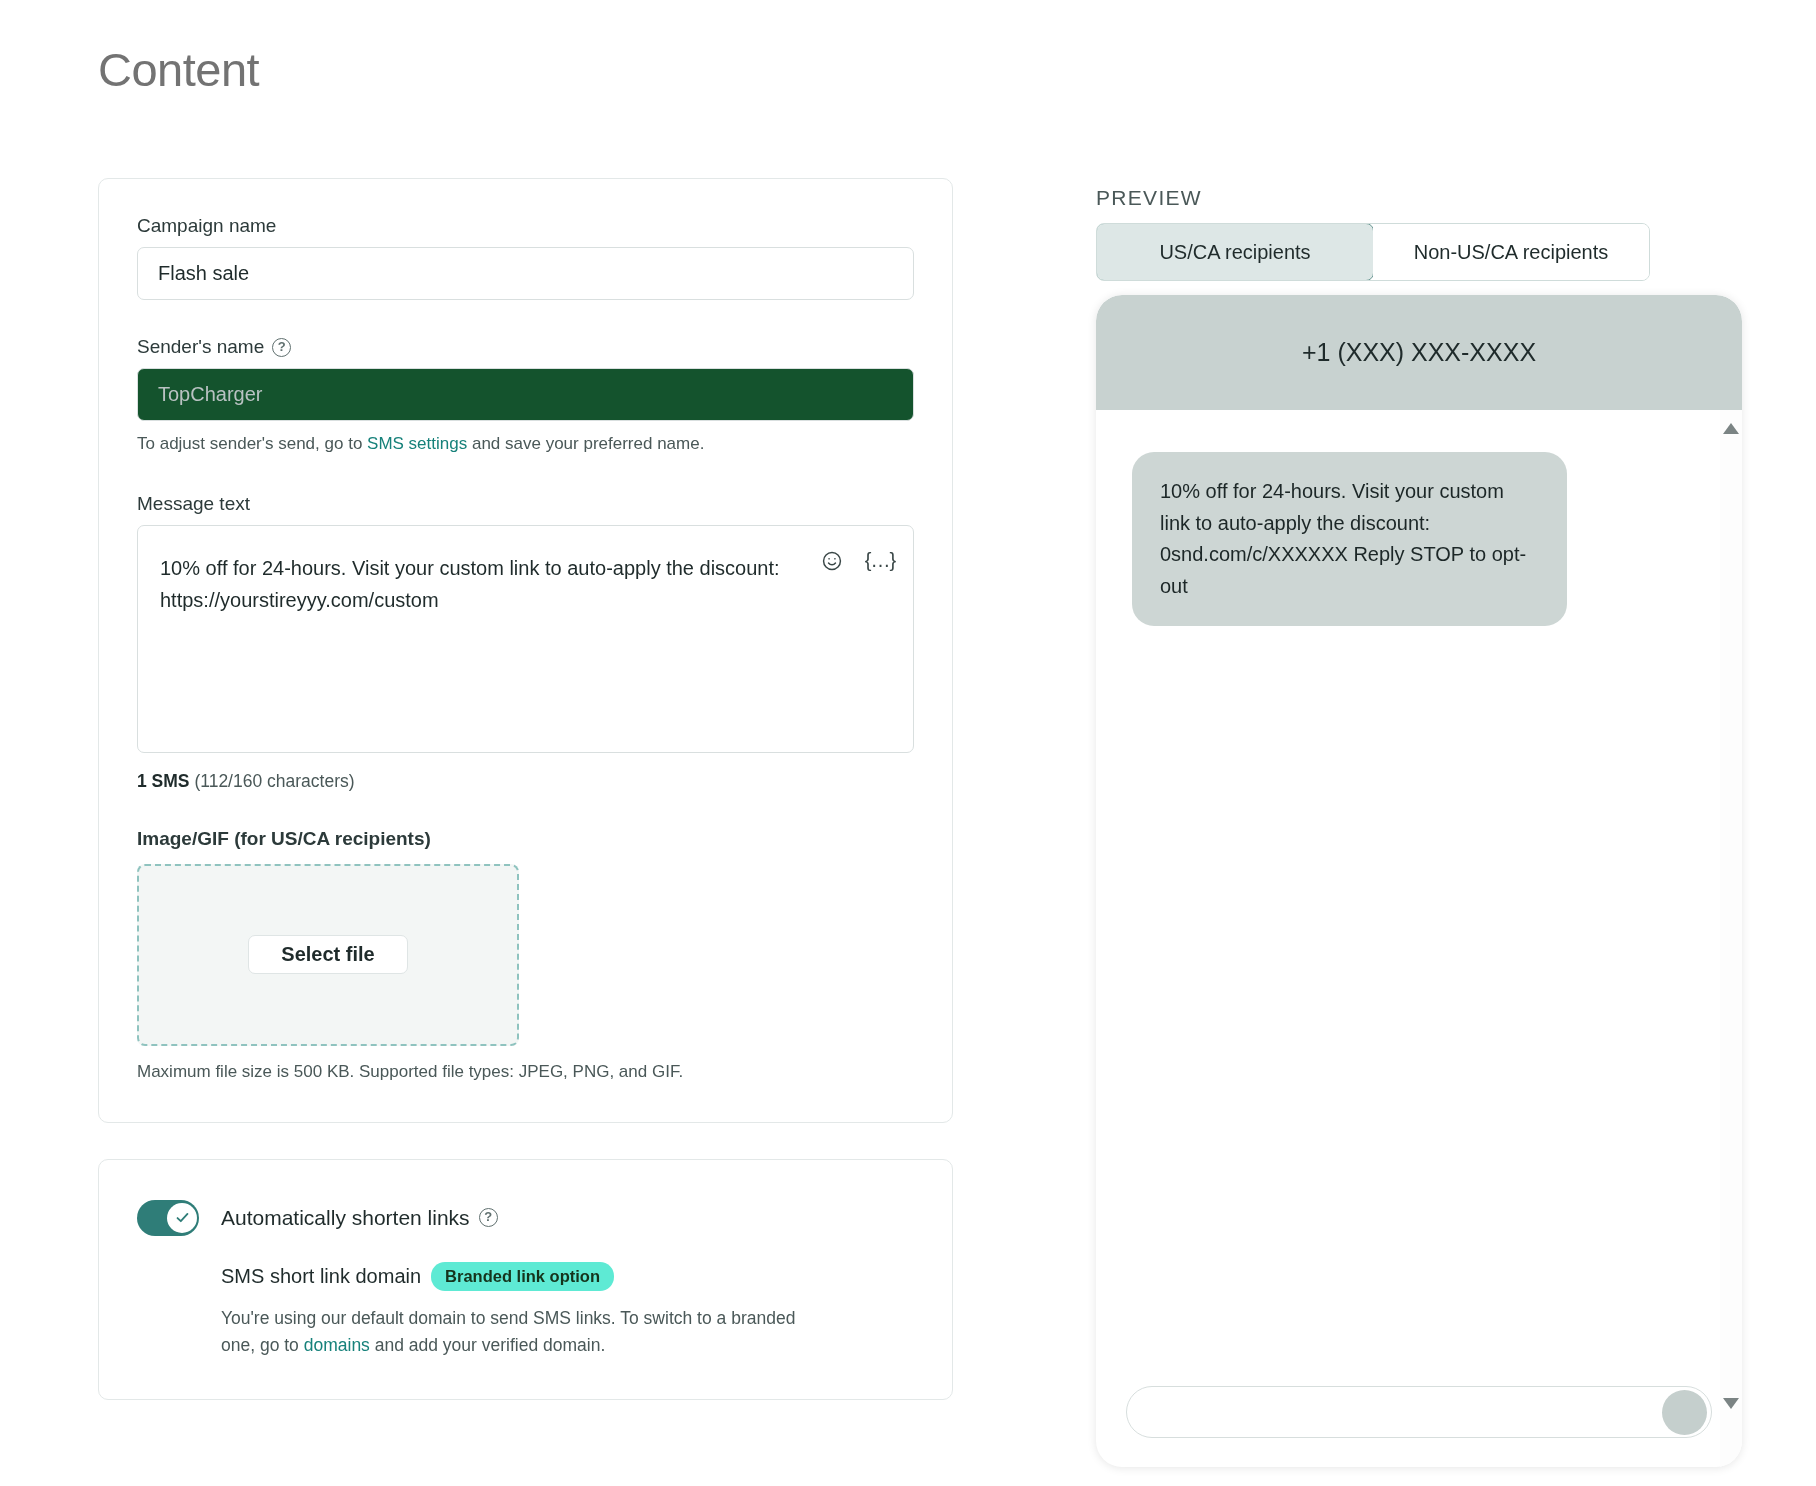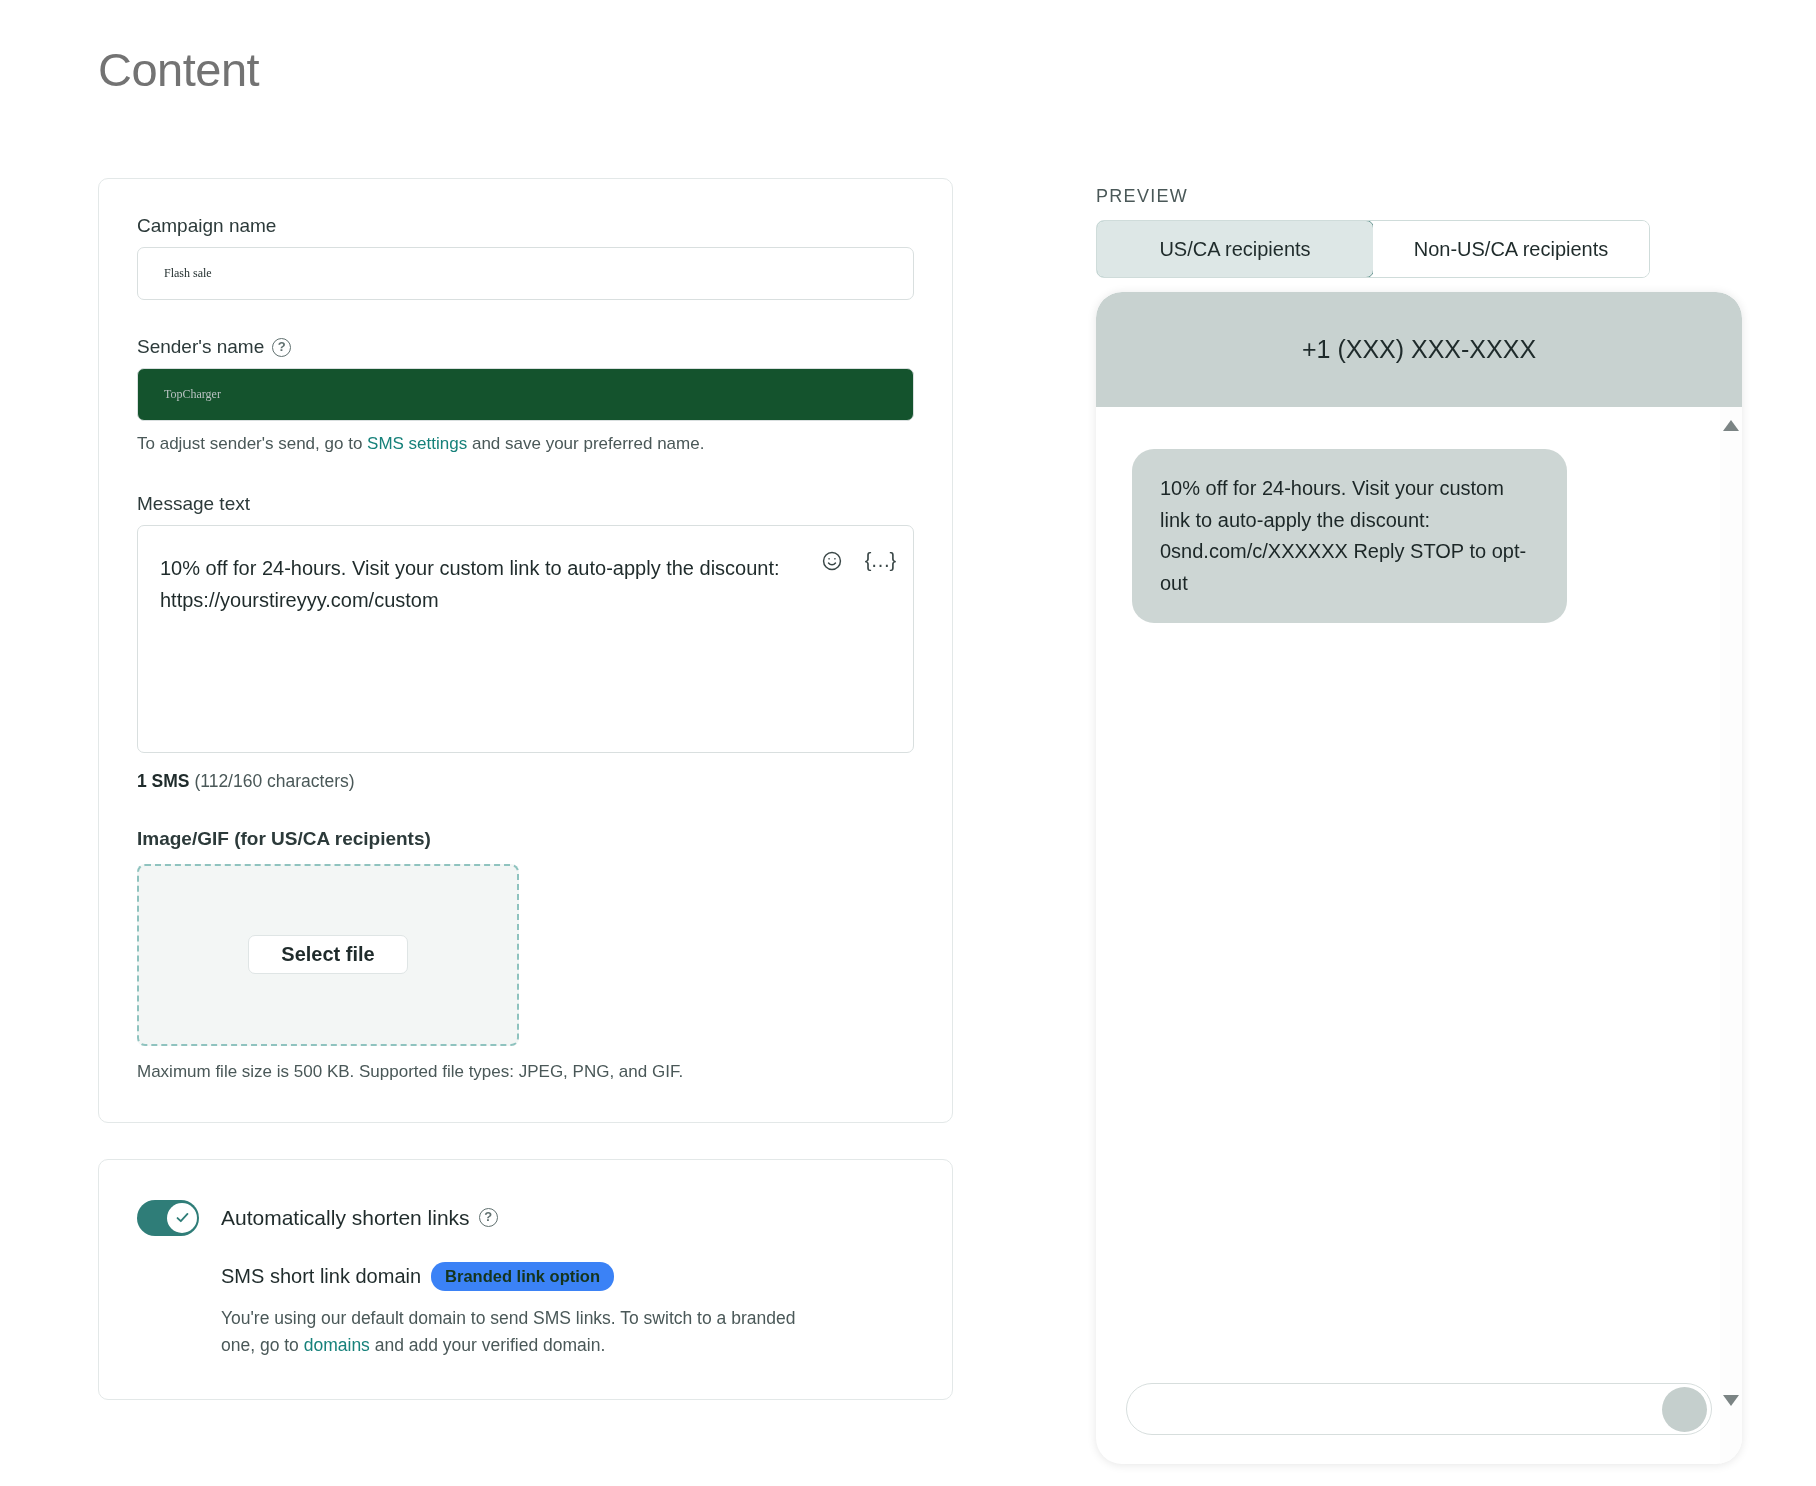--- a/index.html
+++ b/index.html
@@ -61,24 +61,24 @@
     display: inline-block;
     flex: 0 0 auto;
   }
 
   .text-input {
     width: 100%;
     height: 53px;
     border: 1px solid #d9dfdf;
     border-radius: 7px;
     background: #ffffff;
-    font-family: Liberation Serif, serif;
-    font-size: 12px;
-    color: #1f2b2b;
-    padding: 0 26px;
+    font-family: Liberation Sans, sans-serif;
+    font-size: 20px;
+    color: #1f2b2b;
+    padding: 0 20px;
     outline: none;
   }
   .text-input.disabled {
     background: #14532d;
     color: #b3bdbd;
   }
   .text-input::placeholder { color: #b9c2c2; }
 
   .helper-text {
     font-size: 17px;
@@ -179,21 +179,21 @@
   .toggle .knob svg { display:block; }
   .toggle-label {
     font-size: 21px;
     color: #1f2b2b;
     display: flex; align-items: center; gap: 9px;
   }
 
   .indent { margin-left: 84px; }
   .badge {
     display: inline-block;
-    background: #3b82f6;
+    background: #5eead4;
     color: #15341c;
     font-size: 16.5px;
     font-weight: 700;
     border-radius: 14px;
     padding: 5px 14px;
     margin-left: 10px;
     vertical-align: middle;
     text-align: center;
   }
   .sub-label {
@@ -206,21 +206,21 @@
   .domain-note { font-size: 17.5px; color: #4a5858; margin-top: 14px; line-height: 1.55; width: 600px; }
 
   
   .right-col {
     position: absolute;
     left: 1096px;
     top: 186px;
     width: 650px;
   }
   .preview-eyebrow {
-    font-size: 18px;
+    font-size: 21px;
     letter-spacing: 1.3px;
     color: #4a5858;
     font-weight: 400;
     margin-bottom: 13px;
   }
   .seg {
     display: flex;
     width: 554px;
     height: 58px;
     border: 1px solid #cfdcda;

